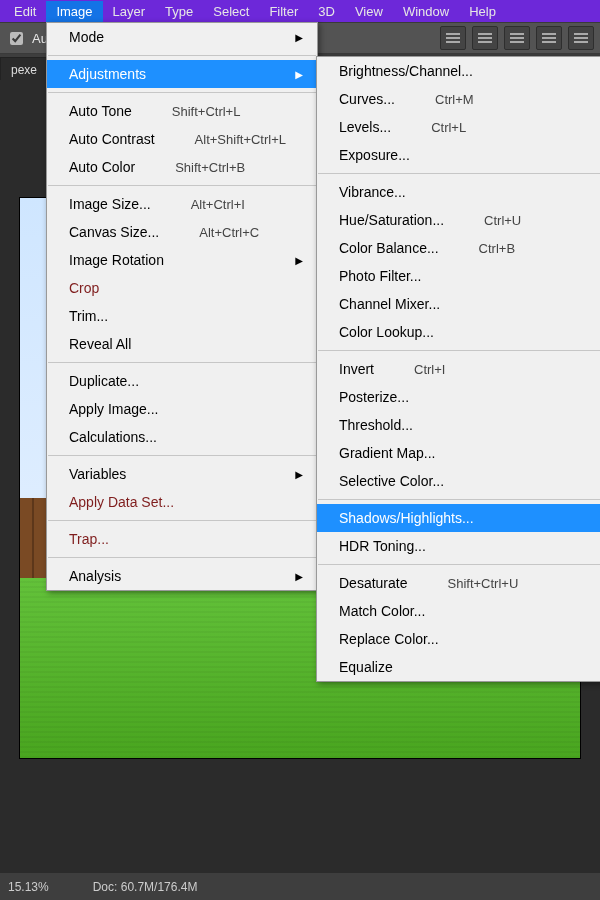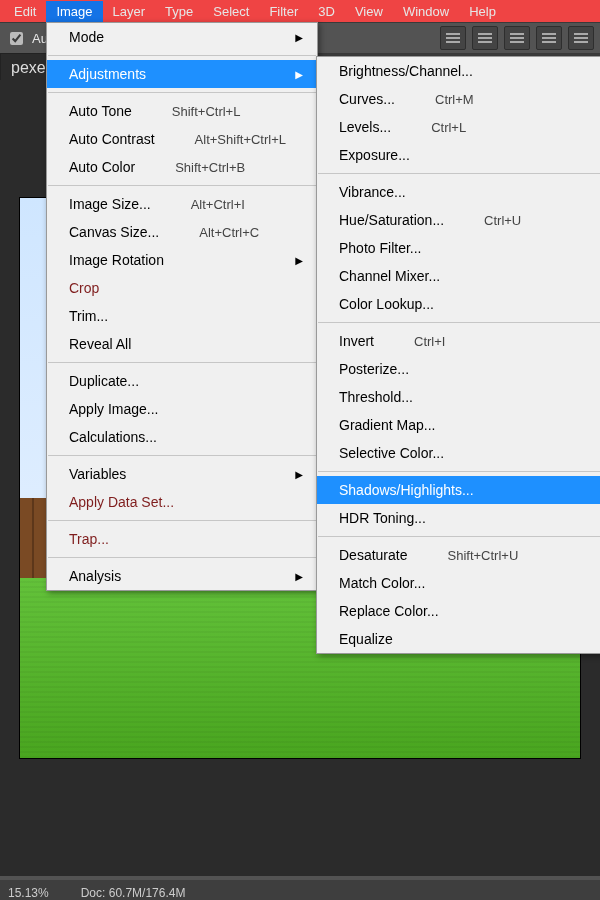--- a/index.html
+++ b/index.html
@@ -1,41 +1,41 @@
 <!DOCTYPE html>
 <html><head>
 <meta charset="utf-8">
 <style>
   html,body{margin:0;padding:0;width:600px;height:900px;overflow:hidden;
     font-family:"Segoe UI",Tahoma,Arial,sans-serif;font-size:13px;
     background:#535353;color:#ddd;user-select:none}
   
-  .menubar{height:22px;background:#ef4444;display:flex;align-items:center;
+  .menubar{height:22px;background:#6d28d9;display:flex;align-items:center;
     padding-left:4px;border-bottom:1px solid #3a3a3a}
   .menubar .mitem{padding:3px 10px;color:#e6e6e6;cursor:default}
   .menubar .mitem.open{background:#1473e6;color:#fff}
   
   .optbar{height:30px;background:#535353;display:flex;align-items:center;
     padding:0 6px;color:#e6e6e6;gap:6px;border-bottom:1px solid #3a3a3a}
   .optbar input[type=checkbox]{accent-color:#bbb}
   .optbar .alignicon{width:24px;height:22px;background:#444;border:1px solid #2e2e2e;
     border-radius:2px;display:inline-flex;align-items:center;justify-content:center}
   .optbar .alignicon span{display:block;width:14px;height:2px;background:#aaa;
     box-shadow:0 -4px 0 #aaa,0 4px 0 #aaa}
   
   .tabstrip{height:28px;background:#3e3e3e;display:flex;align-items:flex-end;
     border-bottom:1px solid #222}
-  .tabstrip .tab{background:#2b2b2b;color:#ddd;padding:5px 10px;font-size:16px;
+  .tabstrip .tab{background:#2b2b2b;color:#ddd;padding:5px 10px;font-size:12px;
     border-top:1px solid #222;border-left:1px solid #222;border-right:1px solid #222}
   
   .canvas{position:absolute;left:0;right:0;top:80px;bottom:24px;background:#2b2b2b;
     display:flex;align-items:center;justify-content:center}
-  .statusbar{position:absolute;left:0;right:0;bottom:0;height:20px;
-    background:#3e3e3e;color:#ccc;font-size:12px;display:flex;align-items:flex-end;
-    padding:0 8px;gap:32px}
+  .statusbar{position:absolute;left:0;right:0;bottom:0;height:27px;
+    background:#3e3e3e;color:#ccc;font-size:12px;display:flex;align-items:center;
+    padding:0 8px;gap:44px}
   
   .menu{position:absolute;background:#f0f0f0;color:#000;border:1px solid #999;
     box-shadow:2px 2px 6px rgba(0,0,0,.4);font-size:14px}
   .menu .row{display:flex;align-items:center;height:28px;padding:0 14px 0 22px;
     justify-content:flex-start;white-space:nowrap;cursor:default}
   .menu .row.hover{background:#1e90ff;color:#fff}
   .menu .row.disabled{color:#7f1d1d}
   .menu .row .lbl{padding-right:40px}
   .menu .row .sc{color:#444;font-size:13px}
   .menu .sep{height:1px;background:#c6c6c6;margin:4px 1px}
@@ -220,20 +220,24 @@
     </div>
     <div class="sep"></div>
     <div class="row">
       <span class="lbl">Vibrance...</span>
     </div>
     <div class="row">
       <span class="lbl">Hue/Saturation...</span>
       <span class="sc">Ctrl+U</span>
     </div>
     <div class="row">
+      <span class="lbl">Color Balance...</span>
+      <span class="sc">Ctrl+B</span>
+    </div>
+    <div class="row">
       <span class="lbl">Photo Filter...</span>
     </div>
     <div class="row">
       <span class="lbl">Channel Mixer...</span>
     </div>
     <div class="row">
       <span class="lbl">Color Lookup...</span>
     </div>
     <div class="sep"></div>
     <div class="row">

